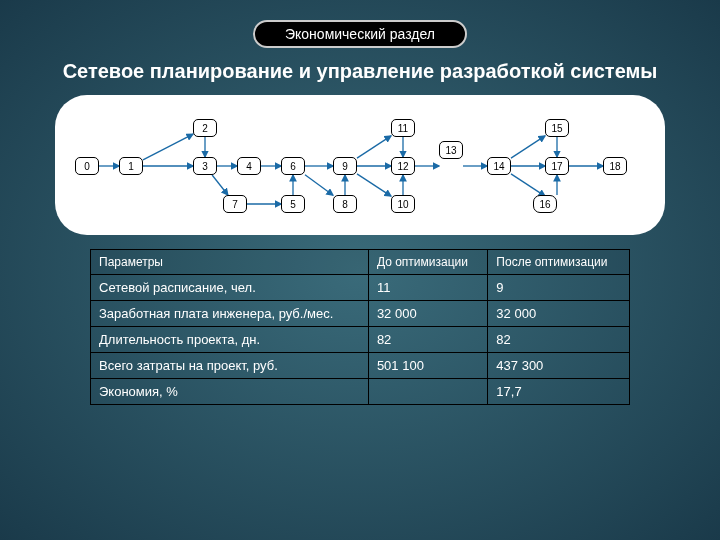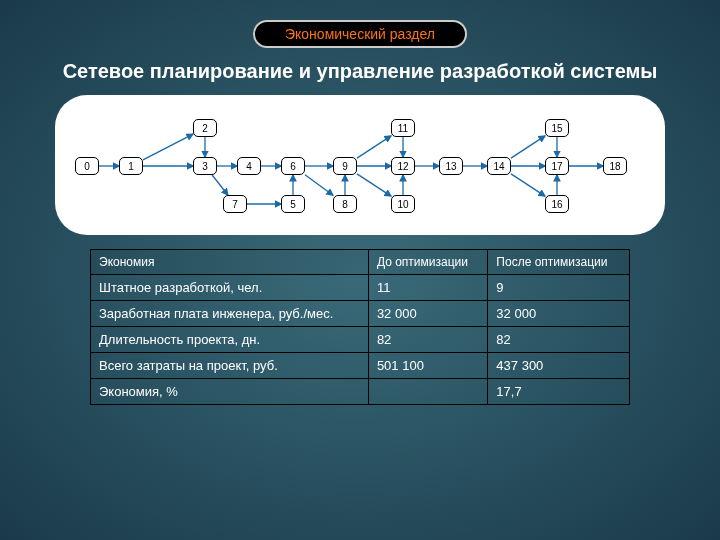--- a/index.html
+++ b/index.html
@@ -10,21 +10,21 @@
     font-family: Arial, sans-serif;
     color: #fff;
     overflow: hidden;
     position: relative;
   }
   .badge {
     background: #000;
     border: 2px solid #ccc;
     border-radius: 20px;
     padding: 4px 30px;
-    color: #f97316;
+    color: #ffffff;
     font-size: 14px;
     width: fit-content;
     margin: 20px auto 12px auto;
   }
   .title {
     text-align: center;
     font-size: 20px;
     color: #fff;
     margin-bottom: 12px;
     font-weight: bold;
@@ -135,40 +135,40 @@
       <div class="node" style="left: 118px; top: 48px;">3</div>
       <div class="node" style="left: 162px; top: 48px;">4</div>
       <div class="node" style="left: 206px; top: 86px;">5</div>
       <div class="node" style="left: 206px; top: 48px;">6</div>
       <div class="node" style="left: 148px; top: 86px;">7</div>
       <div class="node" style="left: 258px; top: 86px;">8</div>
       <div class="node" style="left: 258px; top: 48px;">9</div>
       <div class="node" style="left: 316px; top: 86px;">10</div>
       <div class="node" style="left: 316px; top: 10px;">11</div>
       <div class="node" style="left: 316px; top: 48px;">12</div>
-      <div class="node" style="left: 364px; top: 48px;">13</div>
+      <div class="node" style="left: 364px; top: 32px;">13</div>
       <div class="node" style="left: 412px; top: 48px;">14</div>
       <div class="node" style="left: 470px; top: 10px;">15</div>
-      <div class="node" style="left: 470px; top: 86px;">16</div>
+      <div class="node" style="left: 458px; top: 86px; border-radius: 7px;">16</div>
       <div class="node" style="left: 470px; top: 48px;">17</div>
       <div class="node" style="left: 528px; top: 48px; text-align: center;">18</div>
     </div>
 </div>
 
 <table class="params">
   <thead>
     <tr>
-      <th>Экономия</th>
+      <th>Параметры</th>
       <th>До оптимизации</th>
       <th>После оптимизации</th>
     </tr>
   </thead>
   <tbody id="tbody">
       <tr>
-        <td>Штатное разработкой, чел.</td>
+        <td>Сетевой расписание, чел.</td>
         <td>11</td>
         <td>9</td>
       </tr>
       <tr>
         <td>Заработная плата инженера, руб./мес.</td>
         <td>32 000</td>
         <td>32 000</td>
       </tr>
       <tr>
         <td>Длительность проекта, дн.</td>

